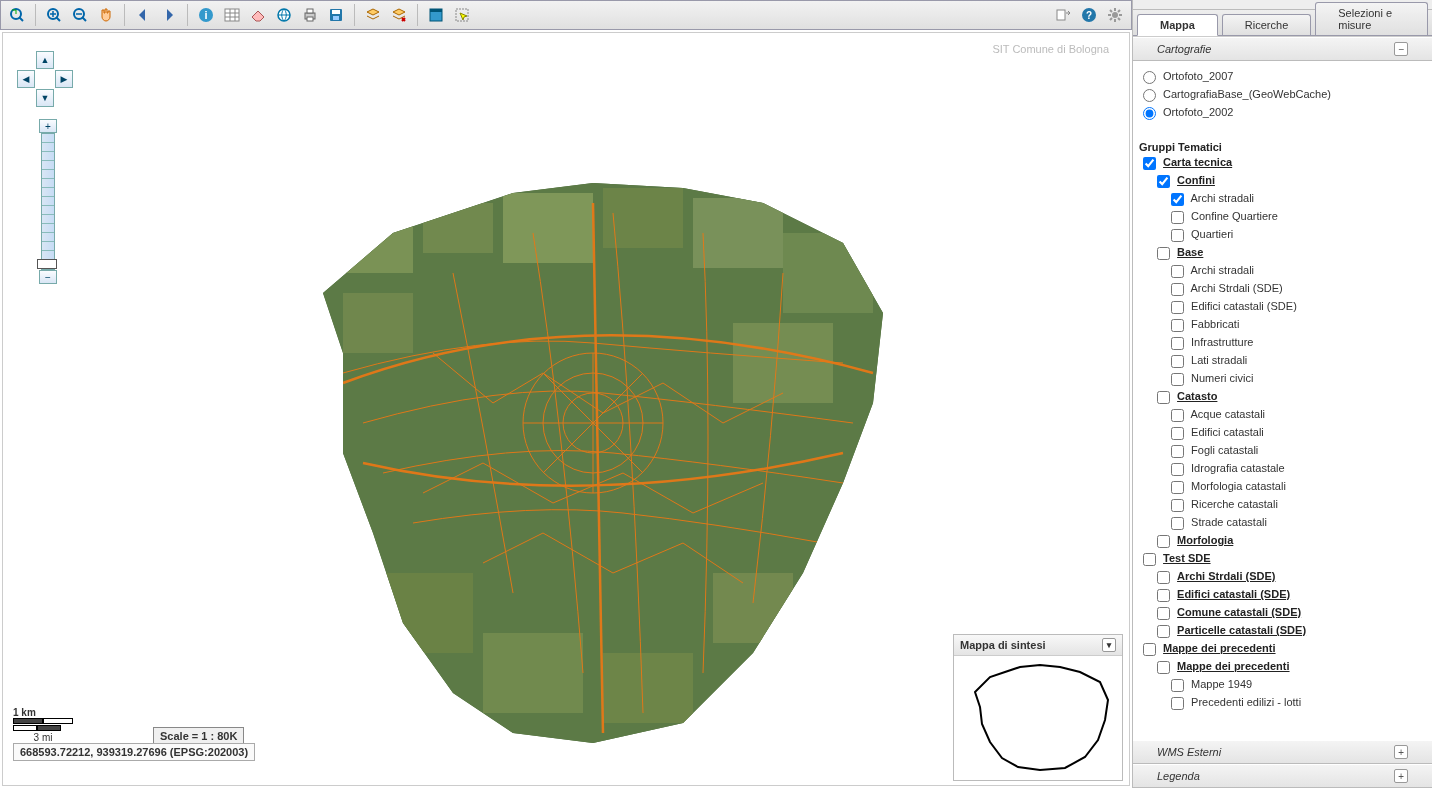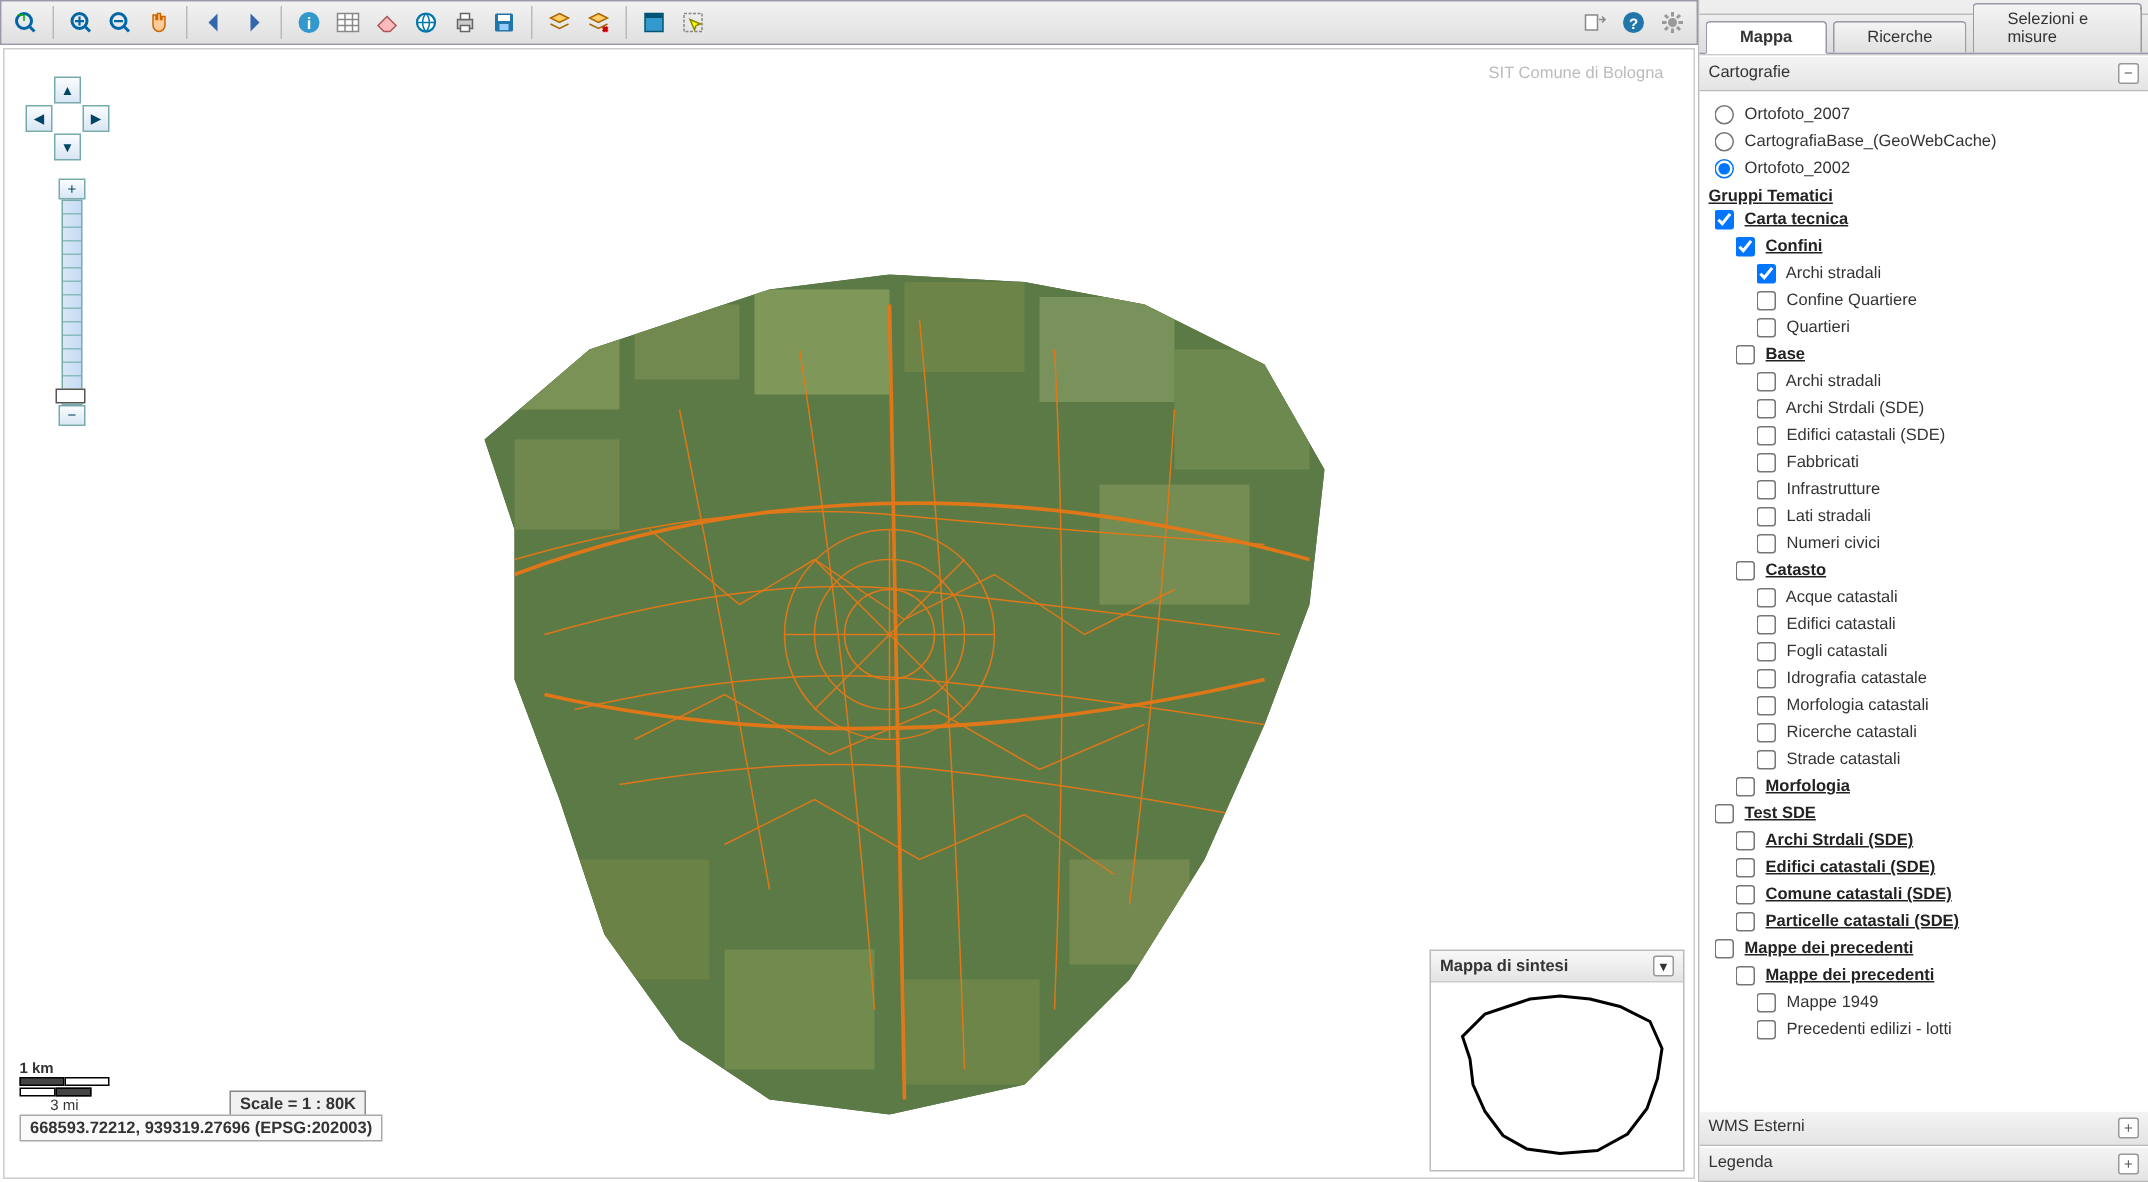--- a/index.html
+++ b/index.html
@@ -53,31 +53,31 @@
 .overview .ov-head .ov-btn { width:14px;height:14px;border:1px solid #999;background:#fff;border-radius:2px;display:flex;align-items:center;justify-content:center;cursor:pointer;font-size:9px; }
 .overview .ov-body { padding: 6px; }
 
 
 .collapse-handle { height:10px; background:#eee; border-bottom:1px solid #bbb; text-align:right; font-size:9px; cursor:pointer; padding-right:4px;}
 .tabs { height:26px; display:flex; align-items:flex-end; background:linear-gradient(#eee,#ddd); border-bottom:1px solid #99a; padding:0 4px 0 4px; gap:4px;}
 .tabs .tab { padding:4px 22px; border:1px solid #99a; border-bottom:none; background:linear-gradient(#f4f4f4,#e0e0e0); border-radius:3px 3px 0 0; cursor:pointer; font-size:11px; }
 .tabs .tab.active { background:#fff; font-weight:bold; border-bottom:1px solid #fff; position:relative; top:1px; }
 
 .accordion { flex:1; display:flex; flex-direction:column; border-top:1px solid #ccc; overflow:hidden; }
-.acc-head { background:linear-gradient(#f4f4f4,#e4e4e4); border-top:1px solid #fff; border-bottom:1px solid #bbb; padding:4px 6px; cursor:pointer; display:flex; align-items:flex-start; color:#333; }
+.acc-head { background:linear-gradient(#f4f4f4,#e4e4e4); border-top:1px solid #fff; border-bottom:1px solid #bbb; padding:4px 24px; cursor:pointer; display:flex; align-items:center; color:#333;font-style:italic; }
 .acc-head .ah-title { flex:1; }
 .acc-head .ah-btn { width:14px;height:14px;border:1px solid #999;border-radius:2px;background:#fff;display:flex;align-items:center;justify-content:center;font-size:10px;color:#555; }
 .acc-body { flex:1; overflow-y:auto; overflow-x:auto; padding:6px 4px 6px 6px; background:#fff; }
 .acc-body::-webkit-scrollbar { width:16px; height:16px; }
 .acc-body::-webkit-scrollbar-track { background:#eee; border:1px solid #ccc;}
 .acc-body::-webkit-scrollbar-thumb { background:#ccc; border:1px solid #999;}
 
 .acc-body label { display:block; padding-left:4px; line-height:18px; }
 .acc-body input[type=radio], .acc-body input[type=checkbox] { margin-right:4px; vertical-align:middle; }
-.grp-title { font-weight:bold; text-decoration:underline; color:#222; margin-top:4px; }
+.grp-title { font-weight:bold; color:#222; margin-top:20px; }
 .grp-label { font-weight:bold; text-decoration:underline; color:#222; }
 .tree ul { list-style:none; padding-left:14px; }
 .tree > ul { padding-left: 0; }
 .tree li { line-height:19px; }
 </style>
 </head>
 <body>
 
 <div class="app">
   <div class="map-area">

